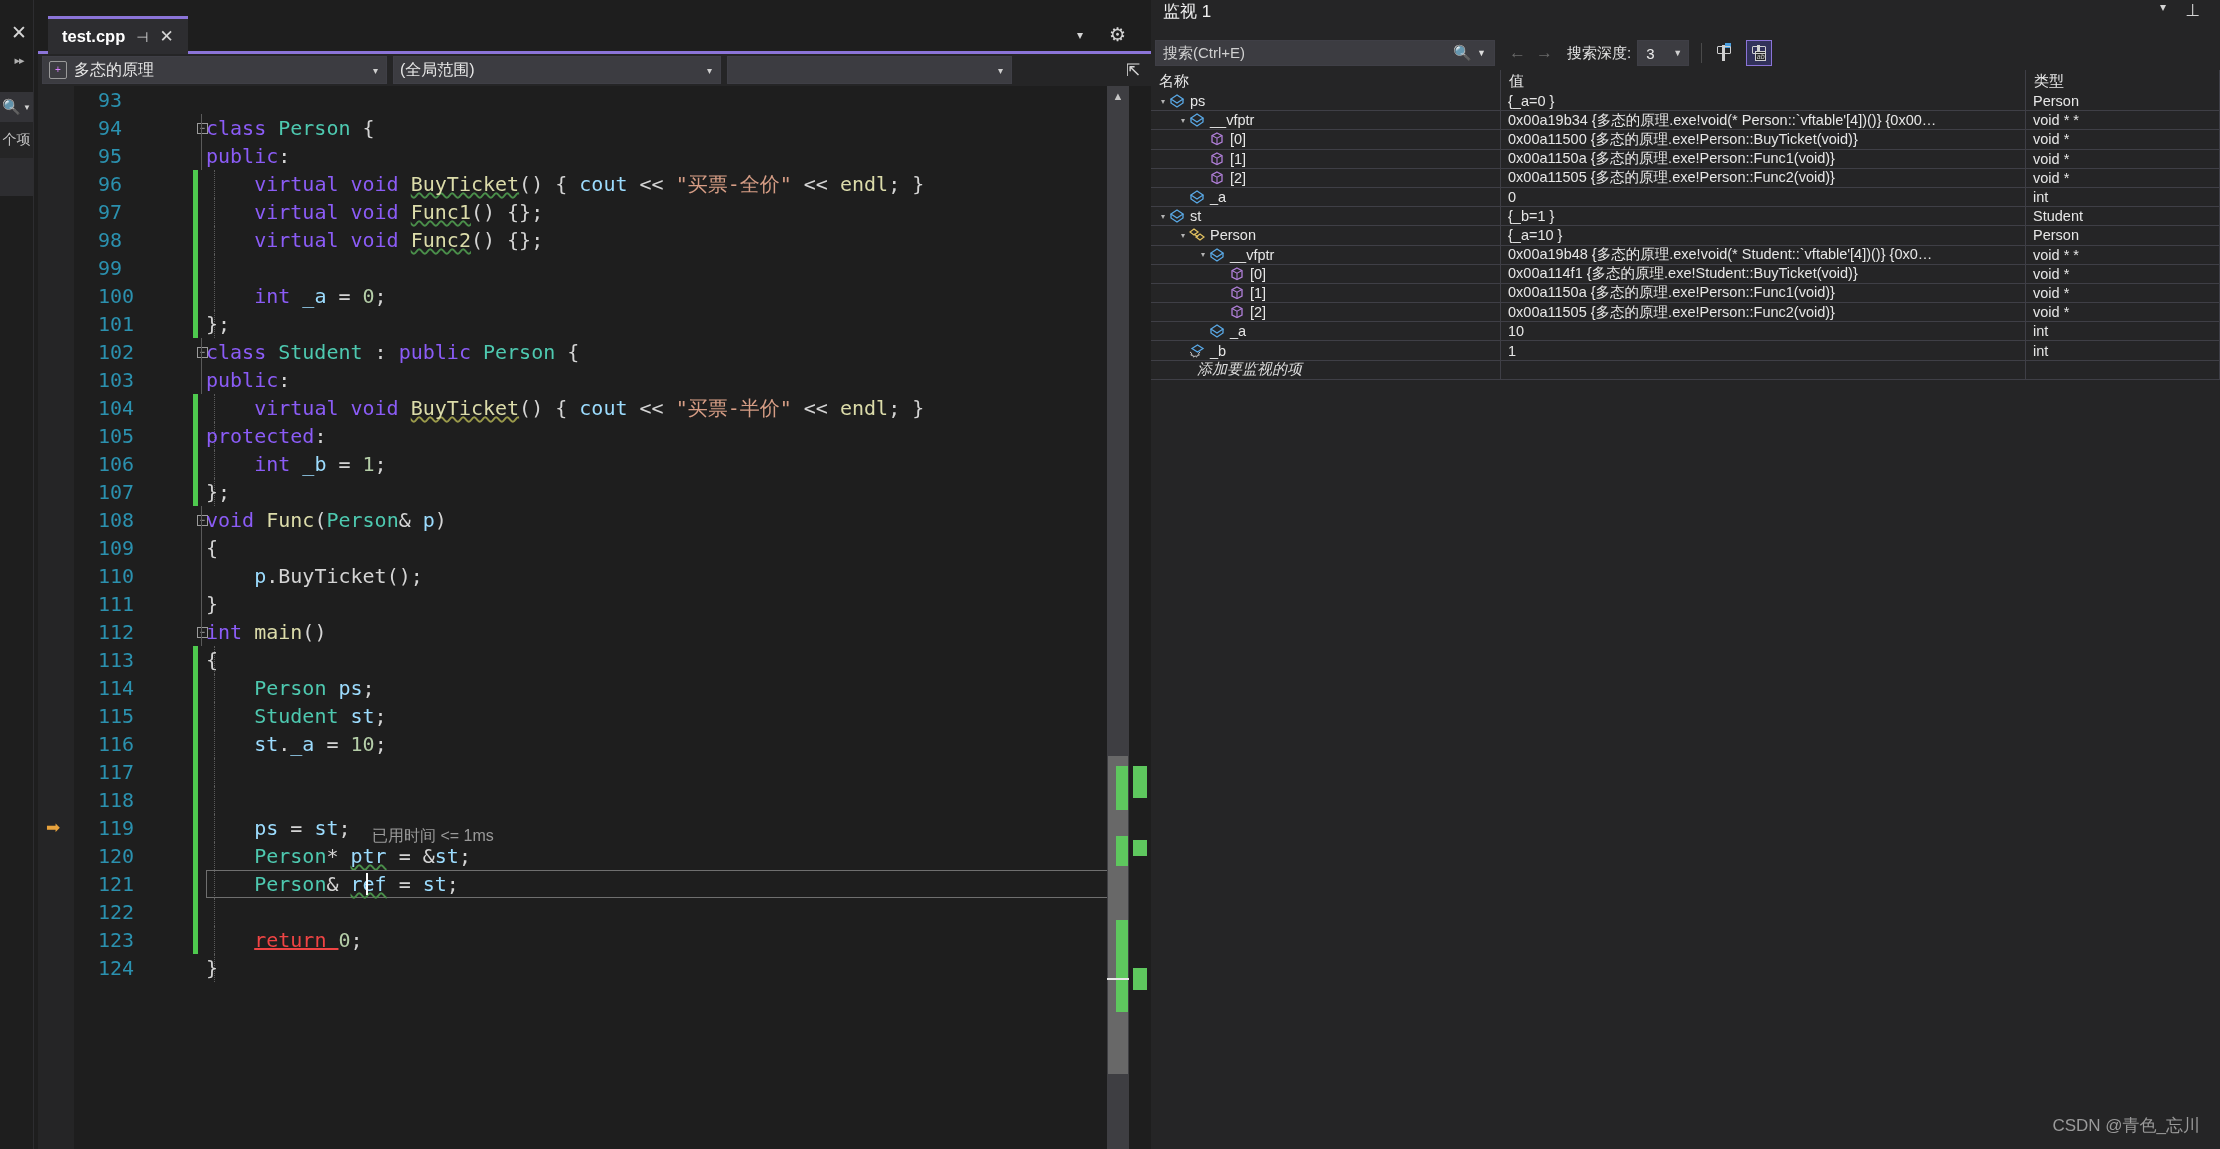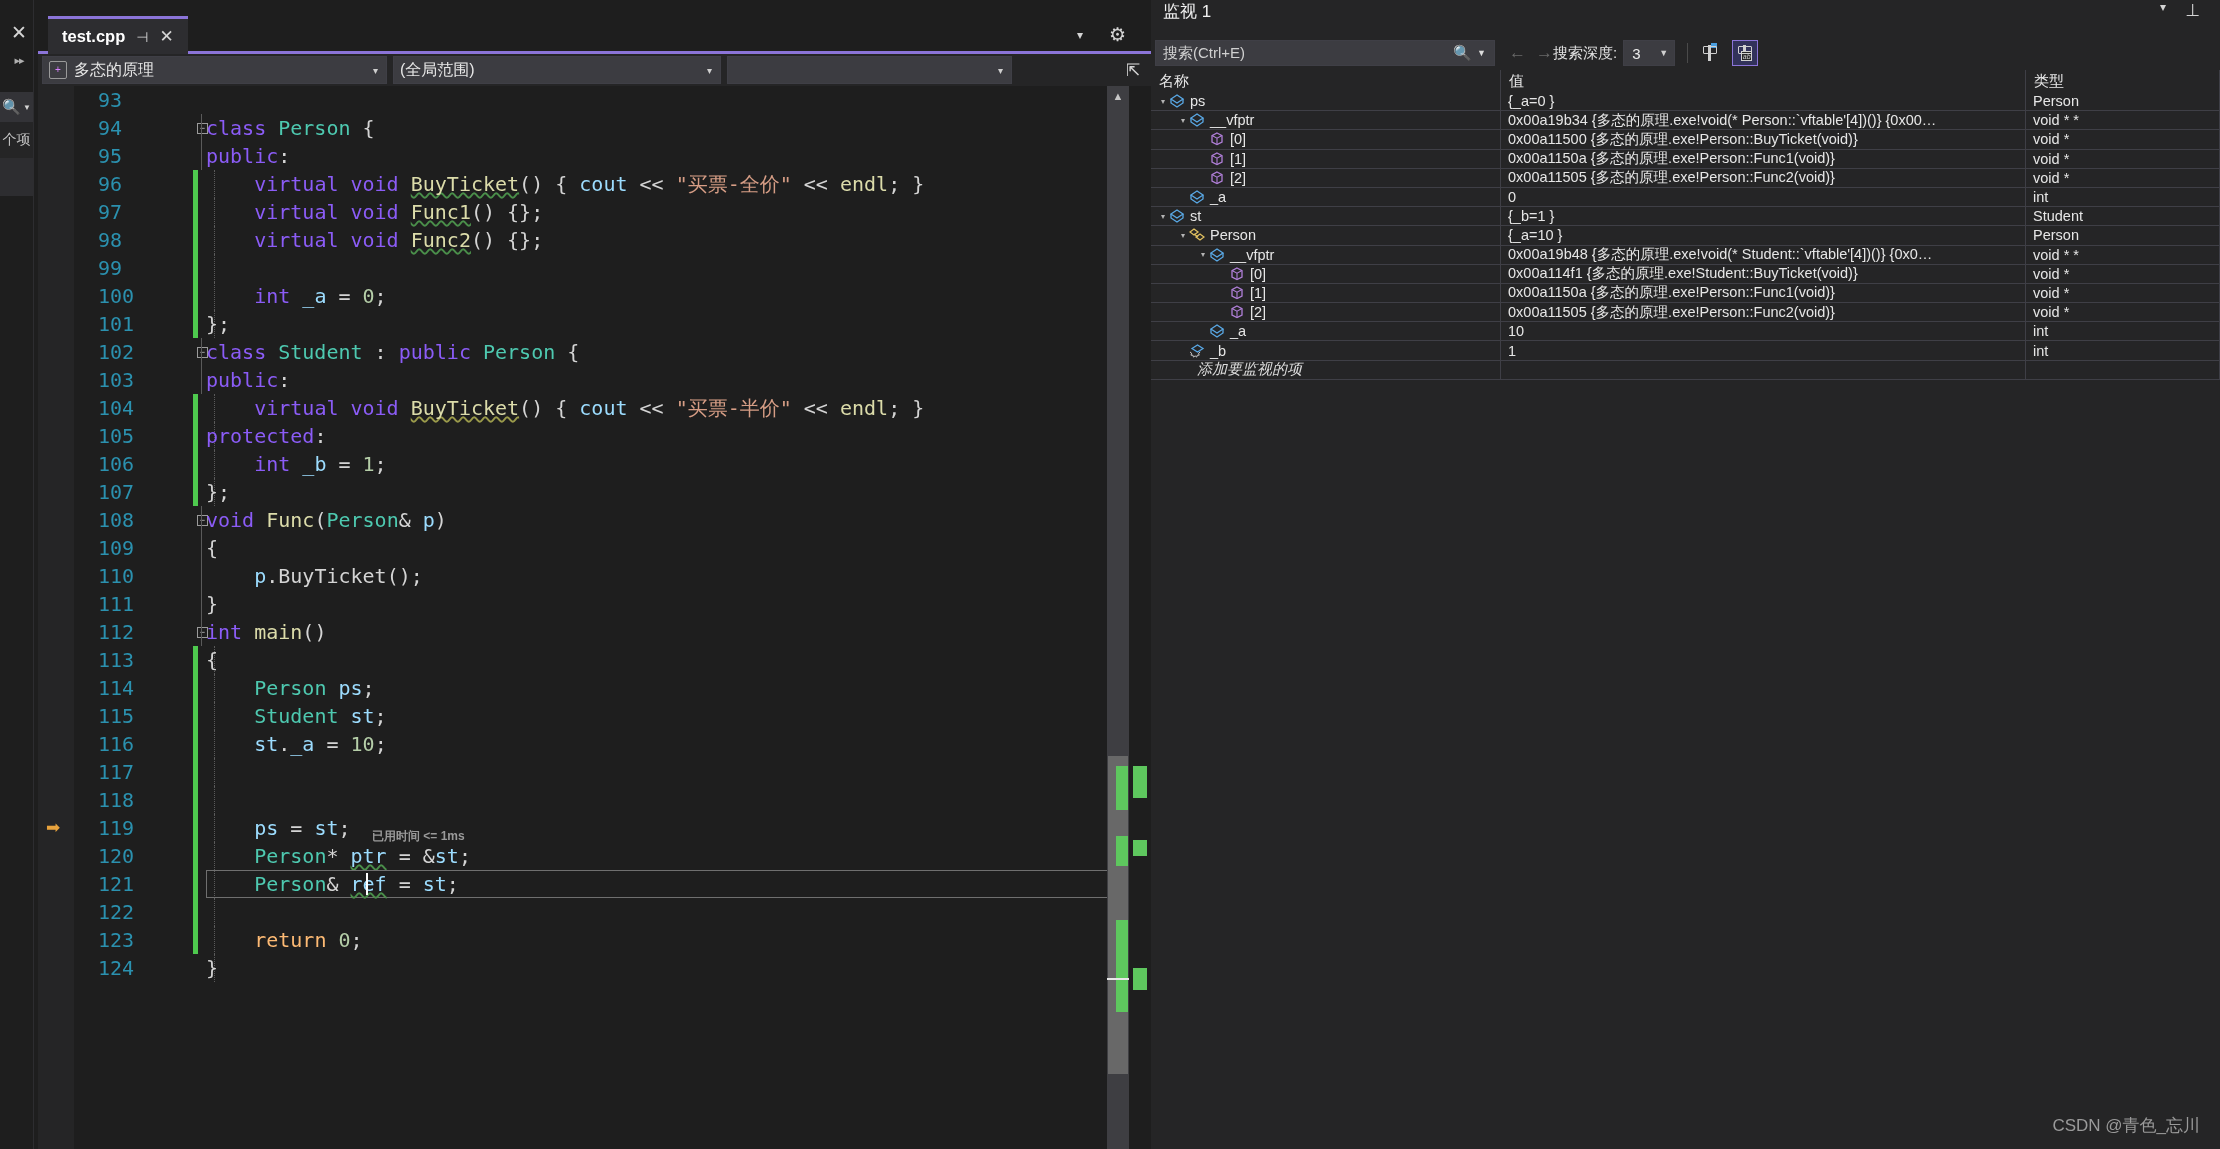--- a/index.html
+++ b/index.html
@@ -136,28 +136,27 @@
     color: #e8a33d; font-size: 17px; line-height: 16px;
   }
   .cur-line-box {
     position: absolute; left: 168px; top: 0; width: 940px; height: 28px;
     border: 1px solid #6f6f6f;
   }
   .caret-bar {
     position: absolute; width: 2px; height: 22px; top: 3px; background: #ffffff;
   }
   .timetip {
-    position: absolute; color: #9a9a9a; font-size: 12px;
+    position: absolute; color: #9a9a9a; font-size: 16px;
     font-family: "Liberation Sans", sans-serif;
-    font-weight: bold;
   }
 
   
   .k  { color: #8b5cf6; }   
-  .kp { color: #fdba74; }   
+  .kp { color: #ef4444; text-decoration: underline; }   
   .ty { color: #4ec9b0; }   
   .fn { color: #dcdcaa; }   
   .st { color: #d69d85; }   
   .nm { color: #b5cea8; }   
   .pn { color: #d4d4d4; }   
   .id { color: #9cdcfe; }   
   .squig { text-decoration: underline wavy #4a8f4a; text-decoration-skip-ink: none; }
   .squigy { text-decoration: underline wavy #9a9a4a; text-decoration-skip-ink: none; }
 
   
@@ -197,21 +196,21 @@
     background: #252526; display: flex; align-items: center;
   }
   .wt-search {
     position: relative; margin-left: 4px; width: 340px; height: 26px;
     background: #3c3c41; border: 1px solid #3f3f46; display: flex; align-items: center;
   }
   .wt-search .ph { color: #d0d0d0; font-size: 15px; margin-left: 7px; }
   .wt-search .mag { position: absolute; right: 22px; color: #dcdcdc; font-size: 15px; }
   .wt-search .cv  { position: absolute; right: 8px; color: #dcdcdc; font-size: 9px; }
   .wt-nav { color: #6a6a6a; font-size: 17px; margin-left: 14px; }
-  .wt-depth-label { color: #e0e0e0; font-size: 15px; }
+  .wt-depth-label { color: #e0e0e0; font-size: 15px; margin-left: 14px; }
   .wt-depth {
     position: relative; margin-left: 6px; width: 52px; height: 26px;
     background: #3c3c41; border: 1px solid #3f3f46; display:flex; align-items:center;
   }
   .wt-depth .v { color: #ececec; font-size: 15px; margin-left: 8px; }
   .wt-depth .cv { position:absolute; right: 6px; color:#cfcfcf; font-size: 9px; }
   .wt-div { width: 1px; height: 20px; background: #4a4a4a; margin-left: 12px; }
   .wt-btn {
     margin-left: 9px; width: 26px; height: 26px; display:flex; align-items:center;
     justify-content:center; color: #d4d4d4; font-size: 13px; position: relative;

